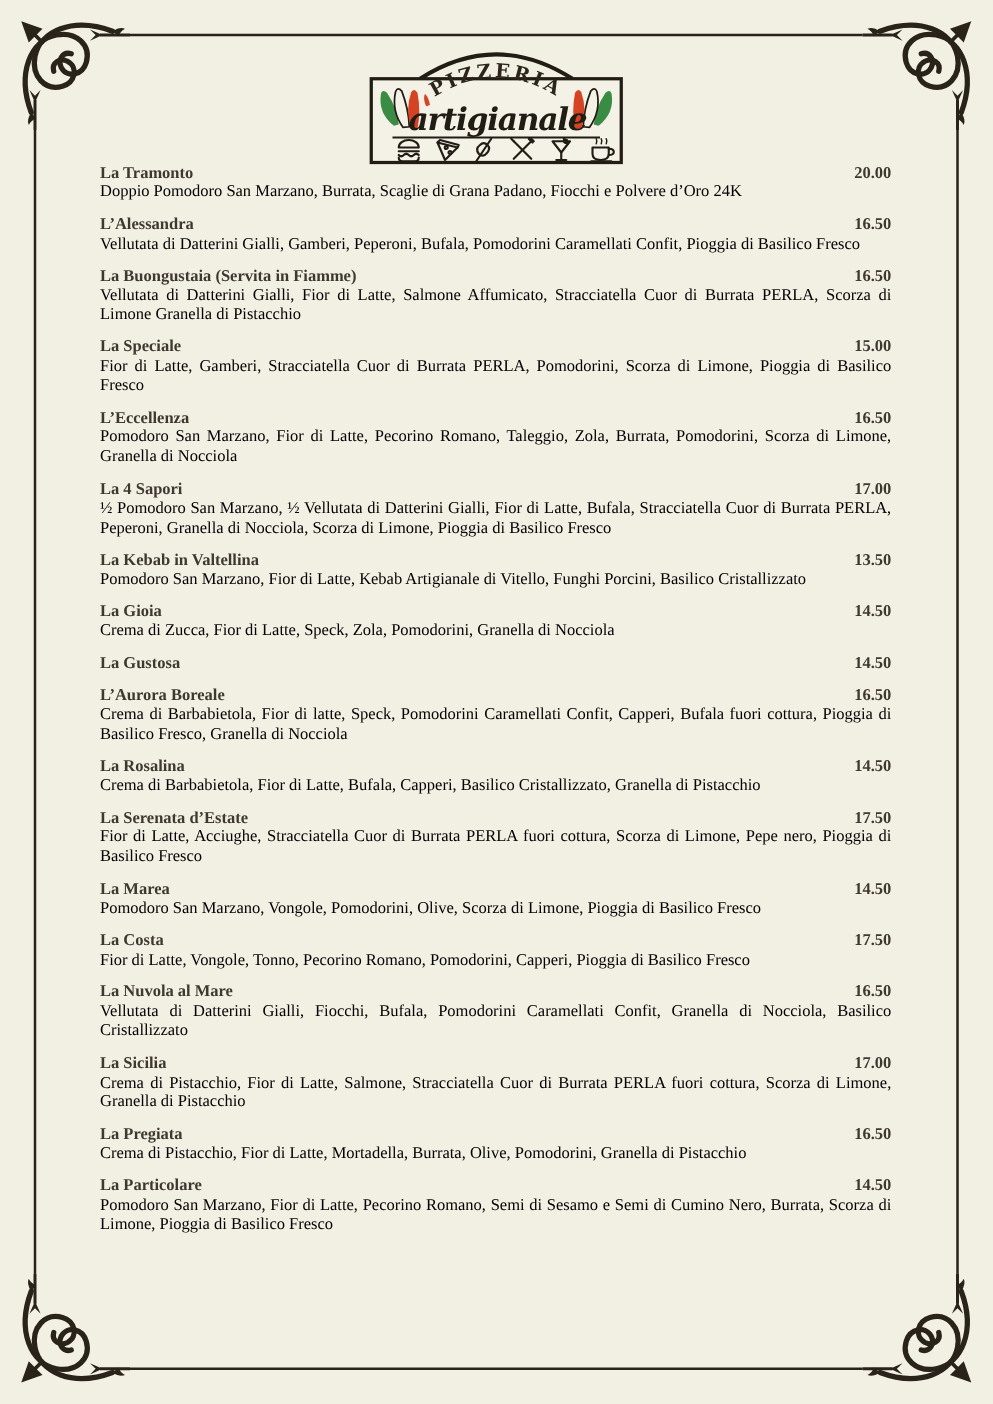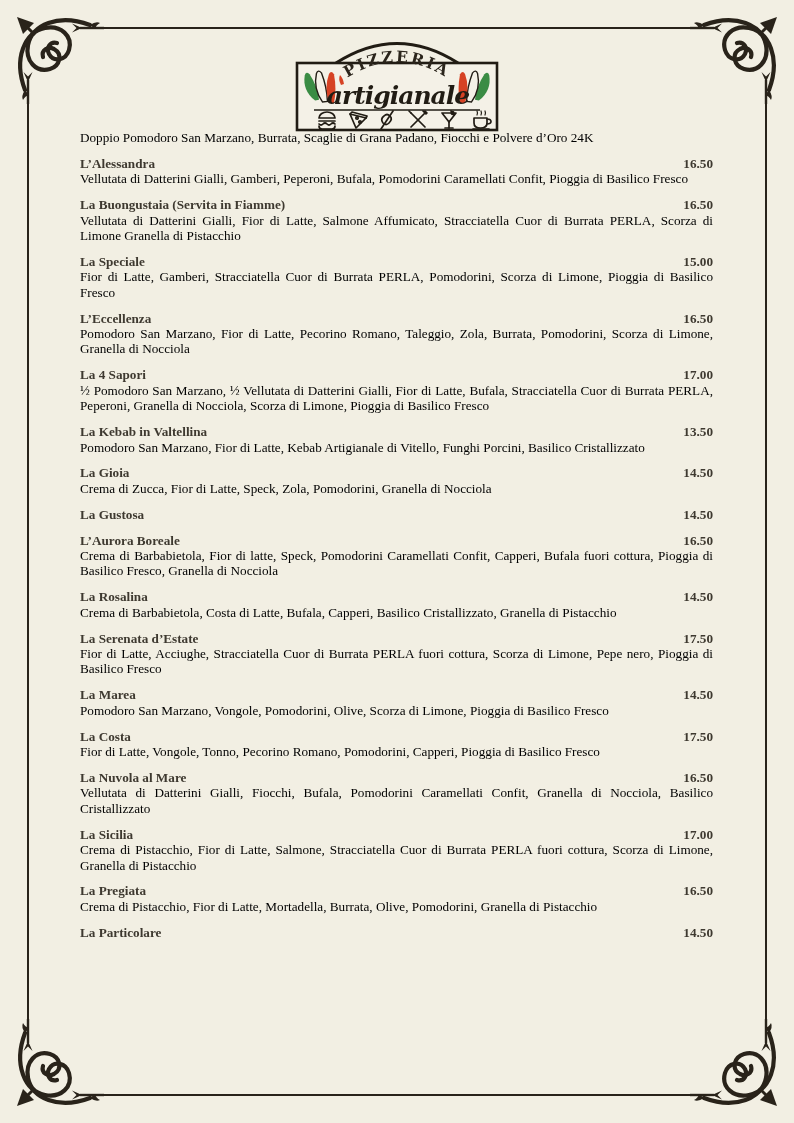--- a/index.html
+++ b/index.html
@@ -174,20 +174,24 @@
         <path d="M6 -1 Q10 -1 10 1.5 Q10 4 6 4"></path>
         <path d="M-8 9 H8"></path>
         <path d="M-4 -5 q1 -2 0 -4 M0 -5 q1 -2 0 -4 M4 -5 q1 -2 0 -4" stroke-width="1.2"></path>
       </g>
     </g>
   </svg>
 </div>
 
 <main class="menu">
   <div class="item">
+    <div class="row">
+      <span class="name">La Tramonto</span>
+      <span class="price">20.00</span>
+    </div>
     <div class="desc">Doppio Pomodoro San Marzano, Burrata, Scaglie di Grana Padano, Fiocchi e Polvere d’Oro 24K</div>
   </div>
 
   <div class="item">
     <div class="row">
       <span class="name">L’Alessandra</span>
       <span class="price">16.50</span>
     </div>
     <div class="desc">Vellutata di Datterini Gialli, Gamberi, Peperoni, Bufala, Pomodorini Caramellati Confit, Pioggia di Basilico Fresco</div>
   </div>
@@ -253,21 +257,21 @@
       <span class="price">16.50</span>
     </div>
     <div class="desc">Crema di Barbabietola, Fior di latte, Speck, Pomodorini Caramellati Confit, Capperi, Bufala fuori cottura, Pioggia di Basilico Fresco, Granella di Nocciola</div>
   </div>
 
   <div class="item">
     <div class="row">
       <span class="name">La Rosalina</span>
       <span class="price">14.50</span>
     </div>
-    <div class="desc">Crema di Barbabietola, Costa di Latte, Bufala, Capperi, Basilico Cristallizzato, Granella di Pistacchio</div>
+    <div class="desc">Crema di Barbabietola, Fior di Latte, Bufala, Capperi, Basilico Cristallizzato, Granella di Pistacchio</div>
   </div>
 
   <div class="item">
     <div class="row">
       <span class="name">La Serenata d’Estate</span>
       <span class="price">17.50</span>
     </div>
     <div class="desc">Fior di Latte, Acciughe, Stracciatella Cuor di Burrata PERLA fuori cottura, Scorza di Limone, Pepe nero, Pioggia di Basilico Fresco</div>
   </div>
 
@@ -310,14 +314,15 @@
     </div>
     <div class="desc">Crema di Pistacchio, Fior di Latte, Mortadella, Burrata, Olive, Pomodorini, Granella di Pistacchio</div>
   </div>
 
 
   <div class="item">
     <div class="row">
       <span class="name">La Particolare</span>
       <span class="price">14.50</span>
     </div>
+    <div class="desc">Pomodoro San Marzano, Fior di Latte, Pecorino Romano, Semi di Sesamo e Semi di Cumino Nero, Burrata, Scorza di Limone, Pioggia di Basilico Fresco</div>
   </div>
 </main>
 
 </body></html>

